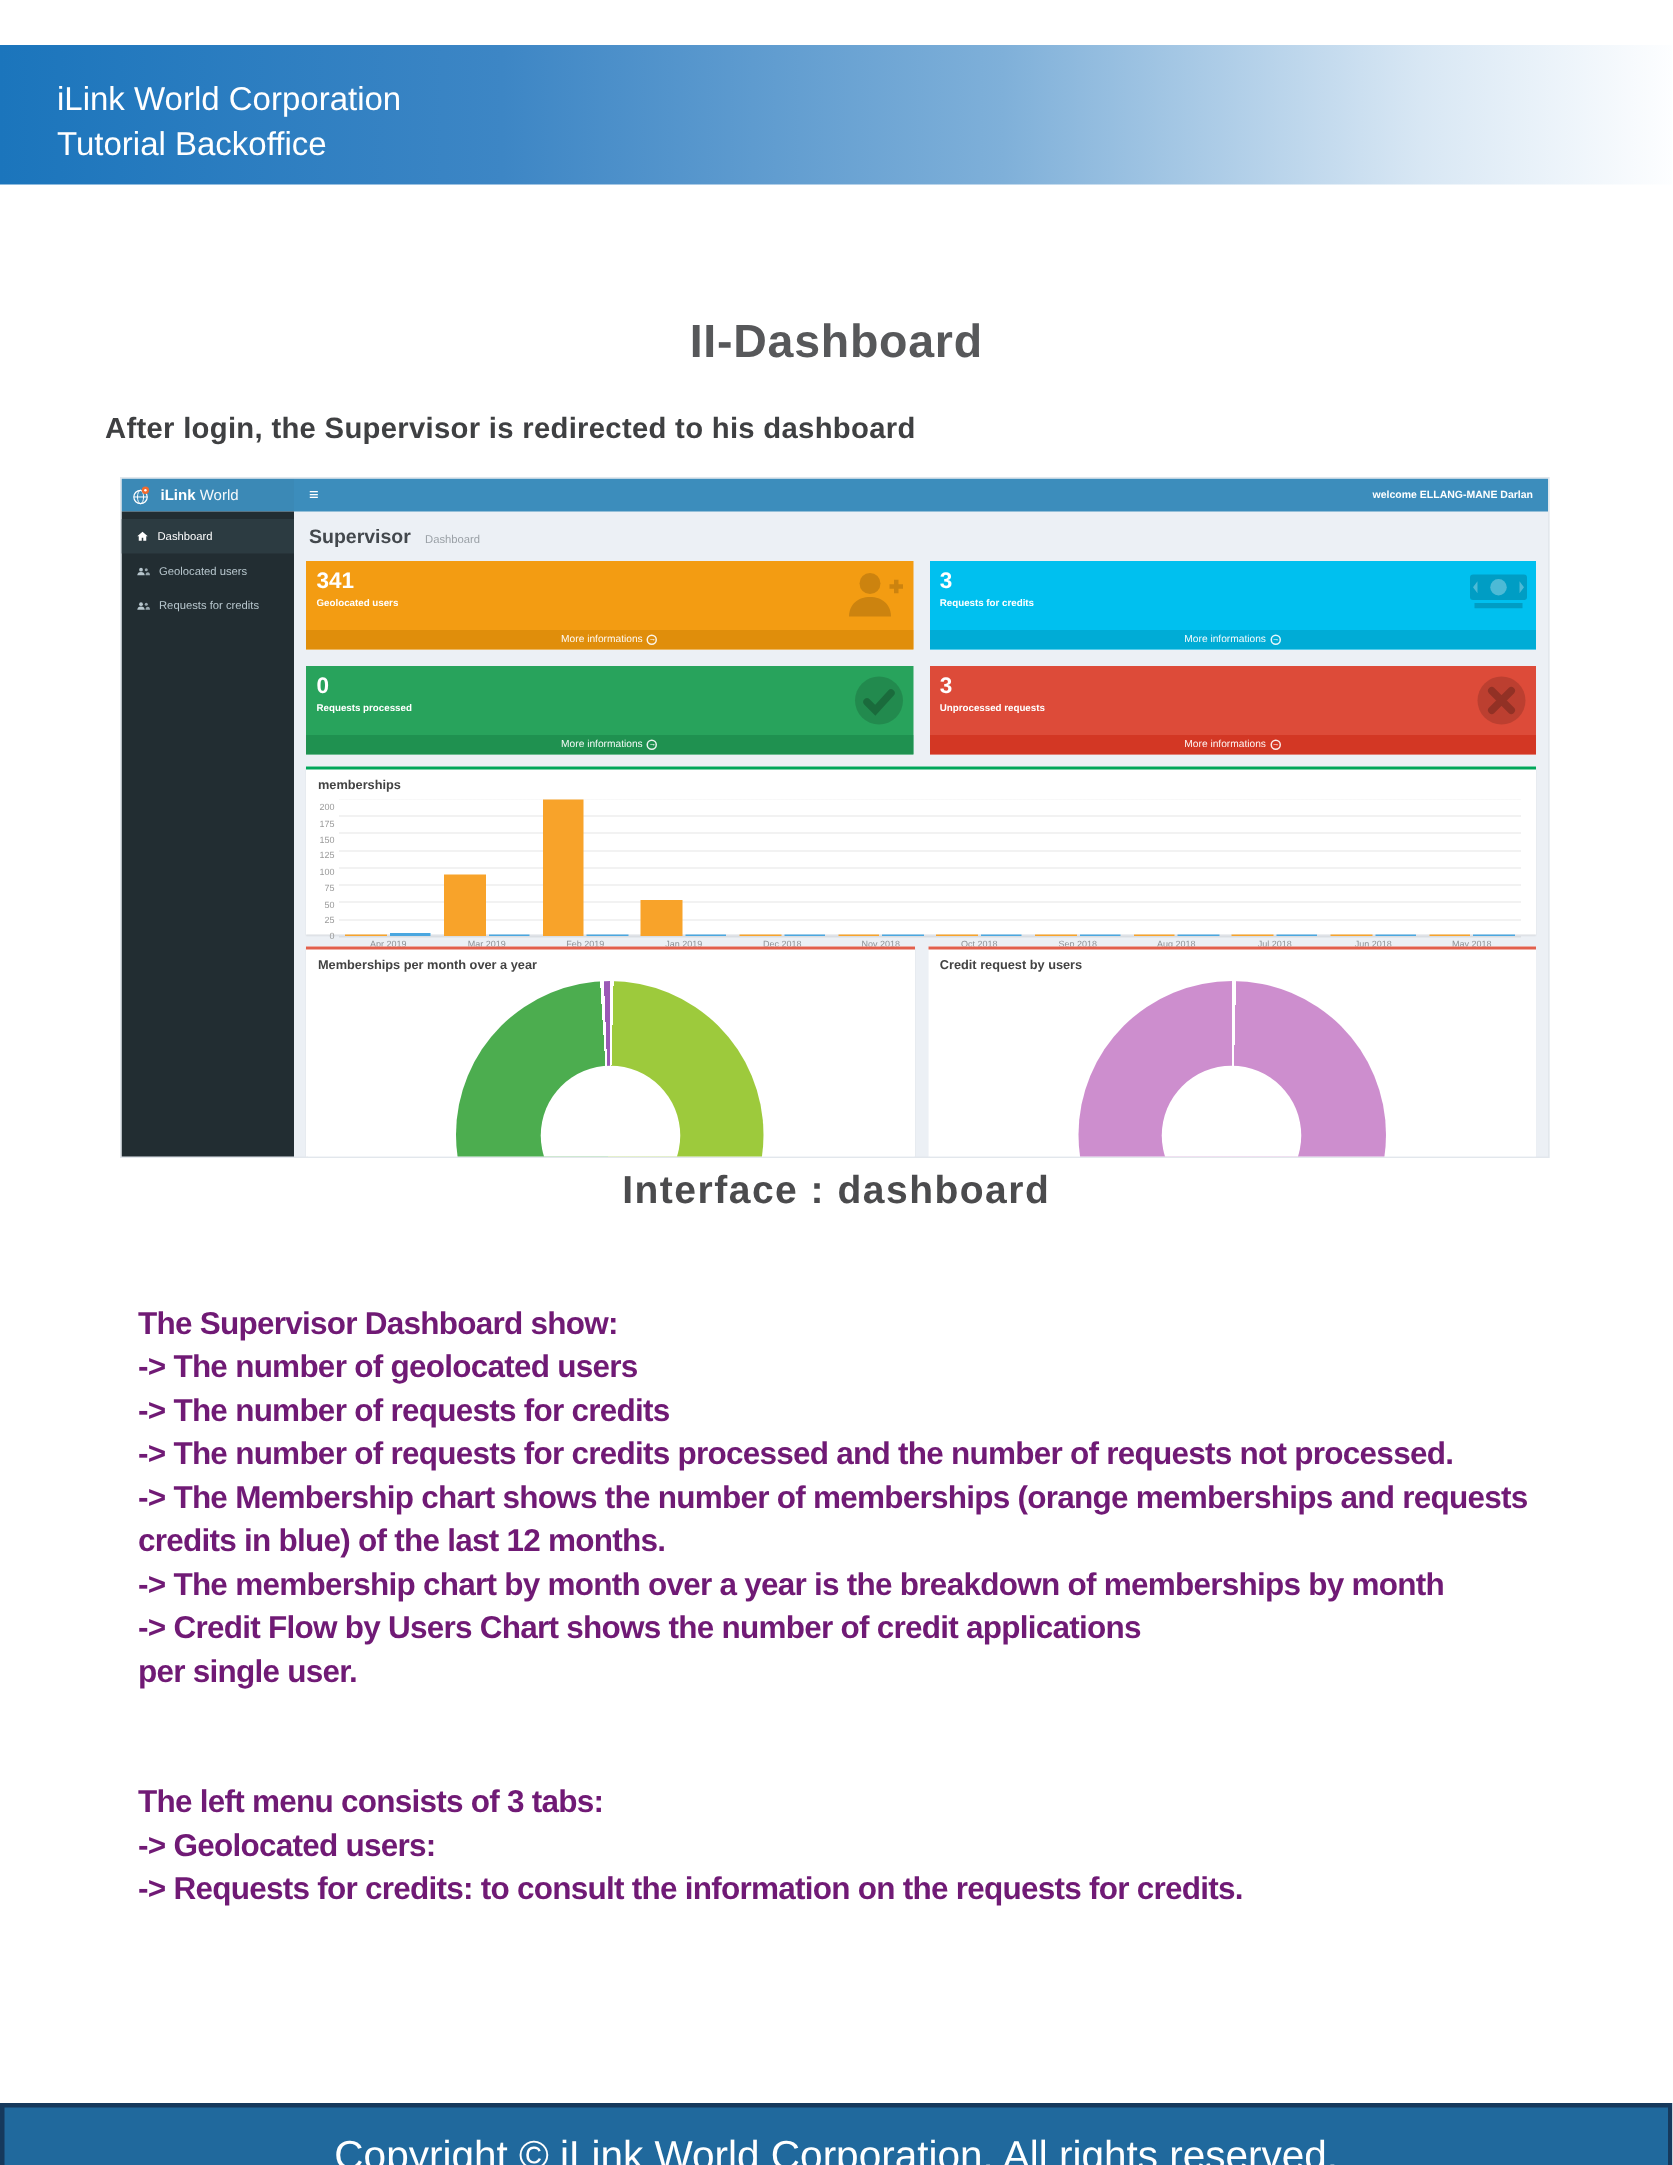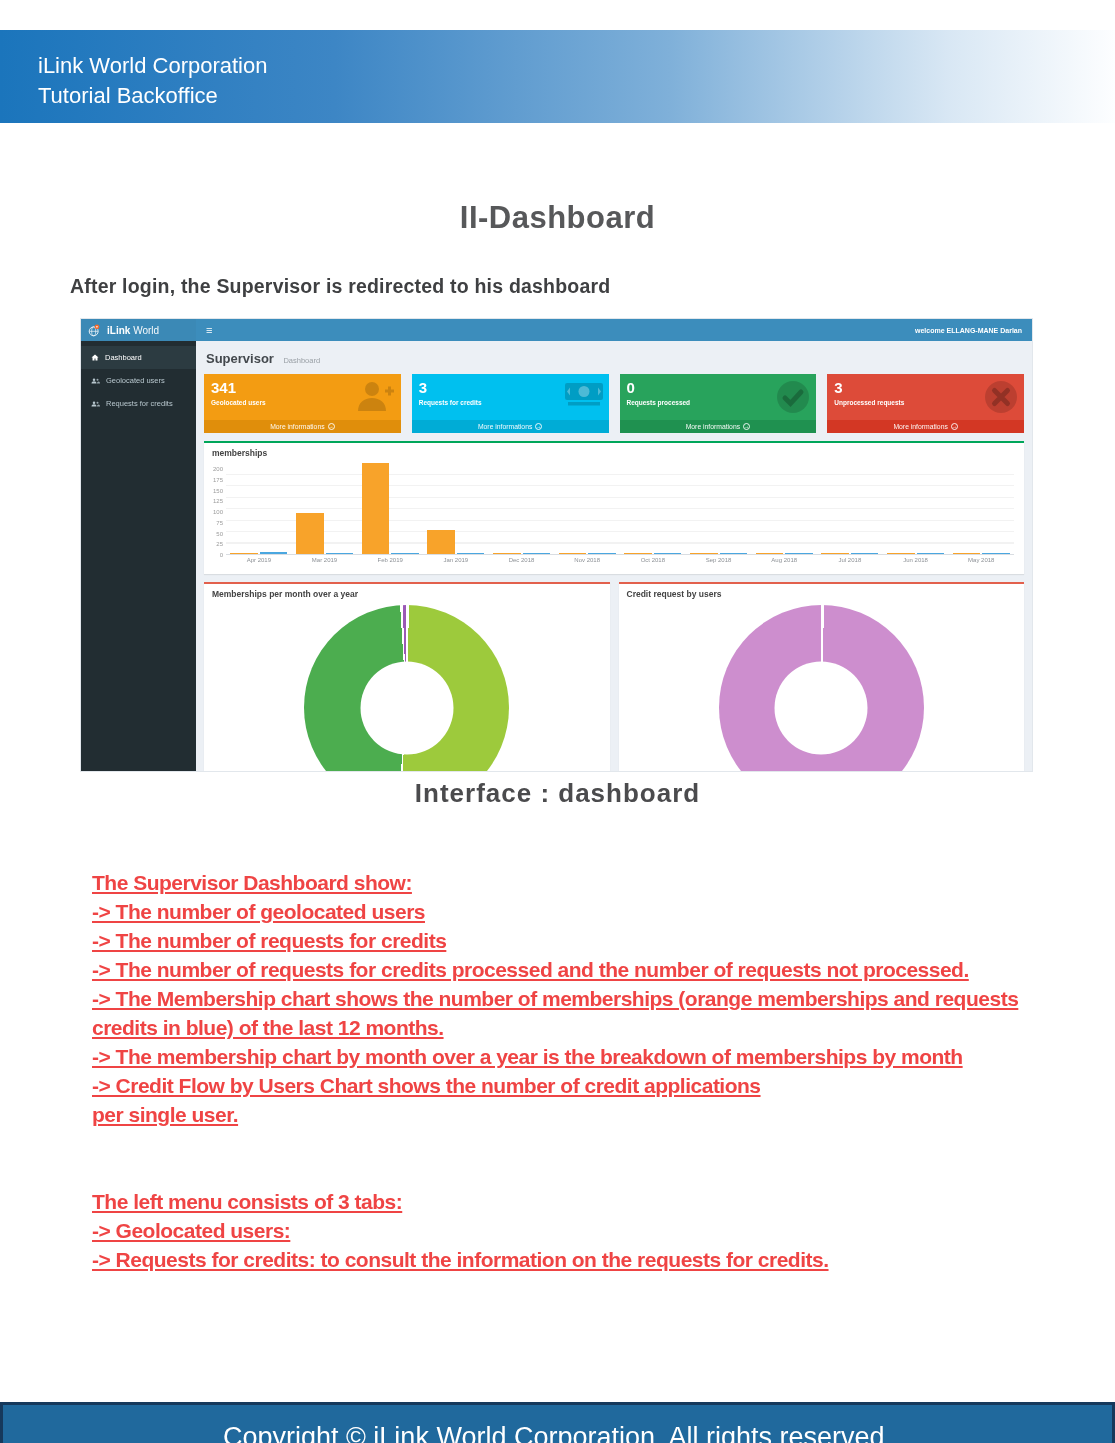--- a/index.html
+++ b/index.html
@@ -7,21 +7,21 @@
   body { font-family:"Liberation Sans", sans-serif; }
   .page { position:relative; width:1115px; height:1443px; background:#fff; overflow:hidden;margin-top:30px; }
 
   
   .doc-header{
     position:absolute; left:0; top:0; width:100%; height:93px;
     background:linear-gradient(to right,#1b75bc 0%,#3d86c5 30%,#7fb0d9 60%,#d8e7f4 85%,#fdfeff 100%);
     color:#fff; padding:21px 0 0 38px; font-size:22px; line-height:30px; font-weight:500;
   }
 
-  .doc-title{ position:absolute; top:170px; left:0; width:100%; text-align:center;
+  .doc-title{ position:absolute; top:180px; left:0; width:100%; text-align:center;
     font-size:31px; font-weight:bold; color:#57585a; letter-spacing:0.5px; }
   .doc-intro{ position:absolute; top:245px; left:70px; font-size:19.5px; font-weight:bold;
     color:#3f4042; letter-spacing:0.2px; }
 
   
   .shot{ position:absolute; left:80px; top:288px; width:953px; height:454px;
     background:#ecf0f5; overflow:hidden; border:1px solid #e2e7ec;
     font-family:"Liberation Sans", sans-serif; }
   .shot-topbar{ height:22px; display:flex; }
   .brand{ width:115px; background:#3b89b6; display:flex; align-items:center; gap:6px;
@@ -38,33 +38,33 @@
   .side-item{ display:flex; align-items:center; gap:6px; padding:7px 10px;
     font-size:7.5px; color:#b8c7ce; cursor:pointer; }
   .side-item.active{ background:#2c3b41; color:#fff; }
   .side-item svg{ flex:0 0 auto; }
 
   .content{ flex:1; padding:6px 8px; }
   .content-header{ margin:2px 0 7px 2px; }
   .ch-title{ font-size:13px; font-weight:bold; color:#43484d; }
   .ch-crumb{ font-size:7.5px; color:#9aa0a6; margin-left:5px; }
 
-  .cards{ display:grid; grid-template-columns:repeat(4,1fr); gap:11px; }
+  .cards{ display:grid; grid-template-columns:repeat(2,1fr); gap:11px; }
   .card{ position:relative; height:59px; color:#fff; overflow:hidden; }
   .card-value{ font-size:15px; font-weight:bold; line-height:17px; padding:5px 0 0 7px; }
   .card-label{ font-size:6.5px; font-weight:bold; padding:3px 0 0 7px; }
   .card-icon{ position:absolute; right:5px; top:5px; }
   .card-footer{ position:absolute; bottom:0; left:0; right:0; height:13px;
     display:flex; align-items:center; justify-content:center; gap:3px;
     font-size:6.8px; color:rgba(255,255,255,0.95); cursor:pointer; }
   .minfo-ic{ display:inline-block; width:7px; height:7px; border:1px solid rgba(255,255,255,0.9);
     border-radius:50%; font-size:5px; line-height:5px; text-align:center; color:#fff; }
 
   .panel{ background:#fff; }
-  .chart-panel{ border-top:2px solid #00a65a; height:133px; margin-top:8px;
+  .chart-panel{ border-top:2px solid #00a65a; height:112px; margin-top:8px;
     box-shadow:0 1px 1px rgba(0,0,0,0.08); }
   .panel-title{ font-size:8.5px; font-weight:bold; color:#434343; padding:5px 8px 3px; }
   .chart{ display:flex; padding:2px 10px 0 6px; }
   .yaxis{ width:16px; height:92px; display:flex; flex-direction:column;
     justify-content:space-between; font-size:6px; color:#9b9b9b; text-align:right;
     padding-right:3px; }
   .yaxis span{ line-height:6px; transform:translateY(3px); }
   .plot{ flex:1; height:92px; border-bottom:1px solid #d9dde2; display:flex;
     background:repeating-linear-gradient(to top, transparent 0 10.3px, rgba(0,0,0,0.05) 10.3px 11.5px); }
   .group{ flex:1; display:flex; align-items:flex-end; justify-content:center; gap:2px; }
@@ -76,21 +76,21 @@
   .donut-panel{ border-top:2px solid #e2604d; height:212px;
     box-shadow:0 1px 1px rgba(0,0,0,0.08); }
   .donut{ width:205px; height:205px; border-radius:50%; margin:3px auto 0; position:relative; }
   .hole{ position:absolute; left:50%; top:50%; width:93px; height:93px; background:#fff;
     border-radius:50%; transform:translate(-50%,-50%); }
 
   
   .caption{ position:absolute; top:748px; left:0; width:100%; text-align:center;
     font-size:26px; font-weight:bold; color:#4b4b4d; letter-spacing:1px; }
   .body-text{ position:absolute; left:92px; width:980px; font-size:21px; font-weight:bold;
-    color:#ef4444; line-height:29px; letter-spacing:-0.5px;text-decoration:underline; }
+    color:#701a75; line-height:29px; letter-spacing:-0.5px; }
   #para1{ top:838px; }
   #para2{ top:1157px; }
 
   
   .doc-footer{ position:absolute; left:0; top:1372px; width:100%; height:71px;
     background:#20699d; border:3px solid #16395c; display:flex; align-items:center;
     justify-content:center; color:#fff; font-size:27px; }
 </style>
 </head>
 <body>

